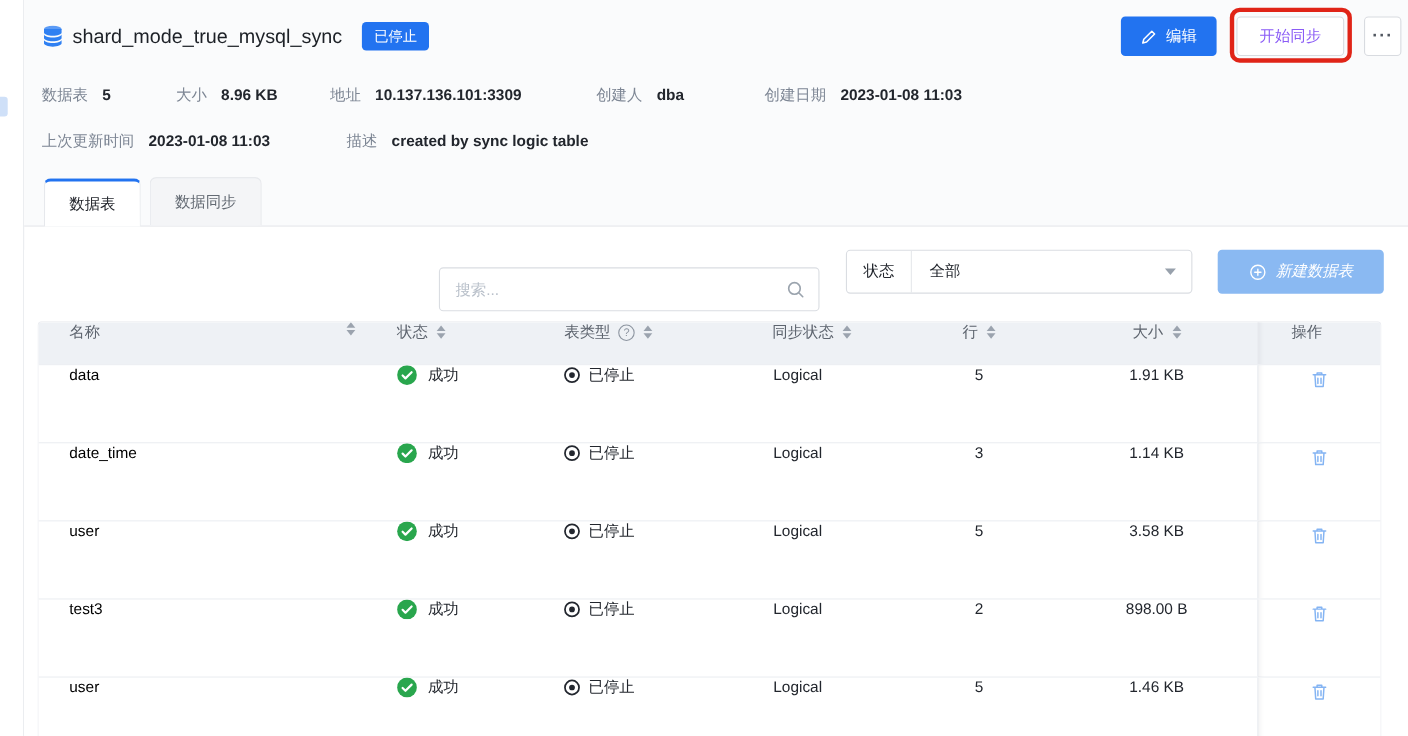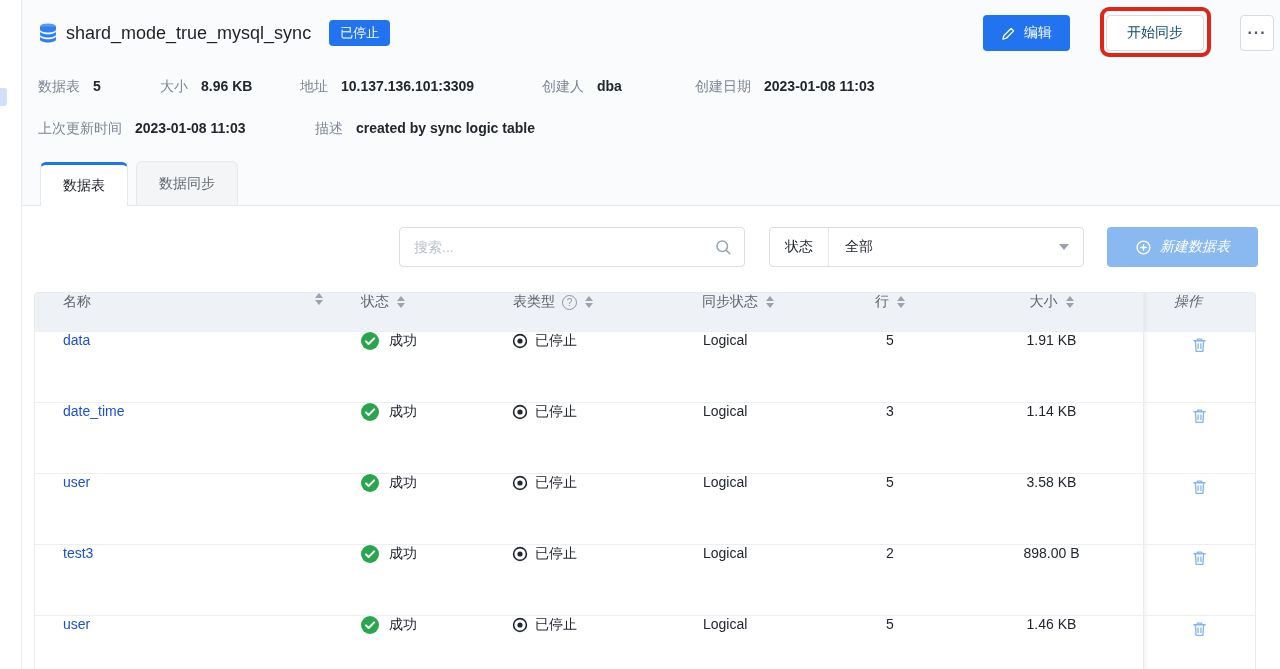--- a/index.html
+++ b/index.html
@@ -15,25 +15,25 @@
   .strip-indicator { position:absolute; left:0; top:88px; width:7px; height:18px;
     background:#cfe0f8; border-radius:0 3px 3px 0; }
   
   .main { position:absolute; left:22px; top:0; width:1258px; height:669px; }
   .header-sec { background:#fafbfc; }
   .title-row { display:flex; align-items:center; height:66px; padding:0 6px 0 16px; }
   .db-icon { width:20px; height:20px; flex:0 0 auto; }
   .page-title { font-size:18px; font-weight:500; color:#1d2127; margin-left:8px; }
   .status-badge { margin-left:18px; background:#2273f0; color:#fff; font-size:13px;
     padding:5px 11px; border-radius:4px; line-height:1.2; }
-  .title-actions { margin-left:auto; display:flex; align-items:center; gap:30px; }
+  .title-actions { margin-left:auto; display:flex; align-items:center; gap:12px; }
   .btn { display:inline-flex; align-items:center; justify-content:center; gap:8px;
     height:36px; border-radius:4px; font-size:14px; cursor:pointer; border:none; white-space:nowrap; }
   .btn-primary { background:#2273f0; color:#fff; padding:0 18px; }
-  .btn-plain { background:#fff; color:#0c4a6e; border:1px solid #d8dbe0; padding:0 20px; }
+  .btn-plain { background:#fff; color:#8b5cf6; border:1px solid #d8dbe0; padding:0 20px; }
   .annot-wrap { position:relative; margin:0 6px; }
   .annotation-box { position:absolute; left:-6px; right:-7px; top:-8px; bottom:-6px;
     border:4px solid #e02417; border-radius:9px; pointer-events:none; }
   .btn-more { width:34px; padding:0; font-weight:700; letter-spacing:1px; color:#515760;
     background:#fff; border:1px solid #d8dbe0; font-size:16px; }
   
   .meta-row { display:flex; align-items:center; padding-left:16px; height:42px; }
   .meta-item { display:flex; align-items:baseline; gap:13px; flex:0 0 auto; }
   .meta-label { color:#7d8694; }
   .meta-value { color:#22262d; font-weight:700; }
@@ -43,21 +43,21 @@
   .tabbar { display:flex; align-items:flex-end; gap:8px; height:46px; padding-left:18px;
     border-bottom:1px solid #e6e8ec; background:#fafbfc; }
   .tab { height:44px; display:flex; align-items:center; padding:0 22px;
     border:1px solid #e6e8ec; border-bottom:none; border-radius:6px 6px 0 0;
     background:#f4f5f7; color:#636a73; cursor:pointer; position:relative; }
   .tab.active { background:#fff; color:#23262c; border-top:3px solid #2273f0;
     margin-bottom:-1px; z-index:2; }
   
   .content { background:#fff; position:relative; }
   .toolbar { position:relative; height:40px; margin-top:21px; }
-  .search-box { position:absolute; left:377px; top:0; width:346px; height:40px; }
+  .search-box { position:absolute; left:377px; top:16px; width:346px; height:40px; }
   .search-box input { width:100%; height:100%; border:1px solid #dadde2; border-radius:4px;
     padding:0 42px 0 14px; font-size:14px; color:#22262d; outline:none;
     font-family:"Liberation Sans","DejaVu Sans",sans-serif; }
   .search-box input::placeholder { color:#b9c0ca; }
   .search-ic { position:absolute; right:13px; top:11px; }
   .filter-group { position:absolute; left:747px; top:0; width:315px; height:40px;
     border:1px solid #dadde2; border-radius:4px; display:flex; align-items:center;
     background:#fff; cursor:pointer; }
   .filter-label { padding:0 15px; color:#22262d; border-right:1px solid #e6e8ec;
     height:100%; display:flex; align-items:center; }
@@ -74,32 +74,32 @@
   .thead { background:#eef1f5; height:38px; color:#5d646e; }
   .tbody-row { height:71px; border-top:1px solid #ebeef2; background:#fff; }
   .cell { display:flex; align-items:flex-start; height:100%; }
   .c1 { padding-left:28px; }
   .thead .c1 { justify-content:space-between; padding-right:22px; }
   .c2 { padding-left:16px; }
   .c3 { padding-left:42px; }
   .c4 { padding-left:43px; }
   .c5, .c6 { justify-content:center; }
   .c7 { border-left:1px solid #e9ebef; justify-content:center;
-    box-shadow:inset 6px 0 5px -5px rgba(31,35,41,.07);font-style:italic; }
+    box-shadow:inset 6px 0 5px -5px rgba(31,35,41,.07); }
   .thead .c7 { justify-content:flex-start; padding-left:30px; }
   .sort { display:inline-flex; flex-direction:column; gap:2px; margin-left:8px; }
   .sort i { display:block; width:0; height:0; border-left:4px solid transparent;
     border-right:4px solid transparent; }
   .sort .u { border-bottom:5px solid #9ba3ae; }
   .sort .d { border-top:5px solid #9ba3ae; }
   .hflex { display:inline-flex; align-items:center; }
   .help-ic { width:15px; height:15px; border:1px solid #8d95a0; border-radius:50%;
     color:#8d95a0; font-size:10px; display:inline-flex; align-items:center;
     justify-content:center; margin-left:7px; }
-  a.name-link { color:#1d4ed8; text-decoration:none; cursor:pointer; }
+  a.name-link { color:#000000; text-decoration:none; cursor:pointer; }
   .st-ok { display:inline-flex; align-items:center; gap:10px; }
   .st-stop { display:inline-flex; align-items:center; gap:7px; }
   .trash-btn { background:none; border:none; cursor:pointer; display:inline-flex; padding:4px; }
 </style>
 </head>
 <body>
 
 <div class="left-strip">
   <div class="strip-indicator"></div>
 </div>

